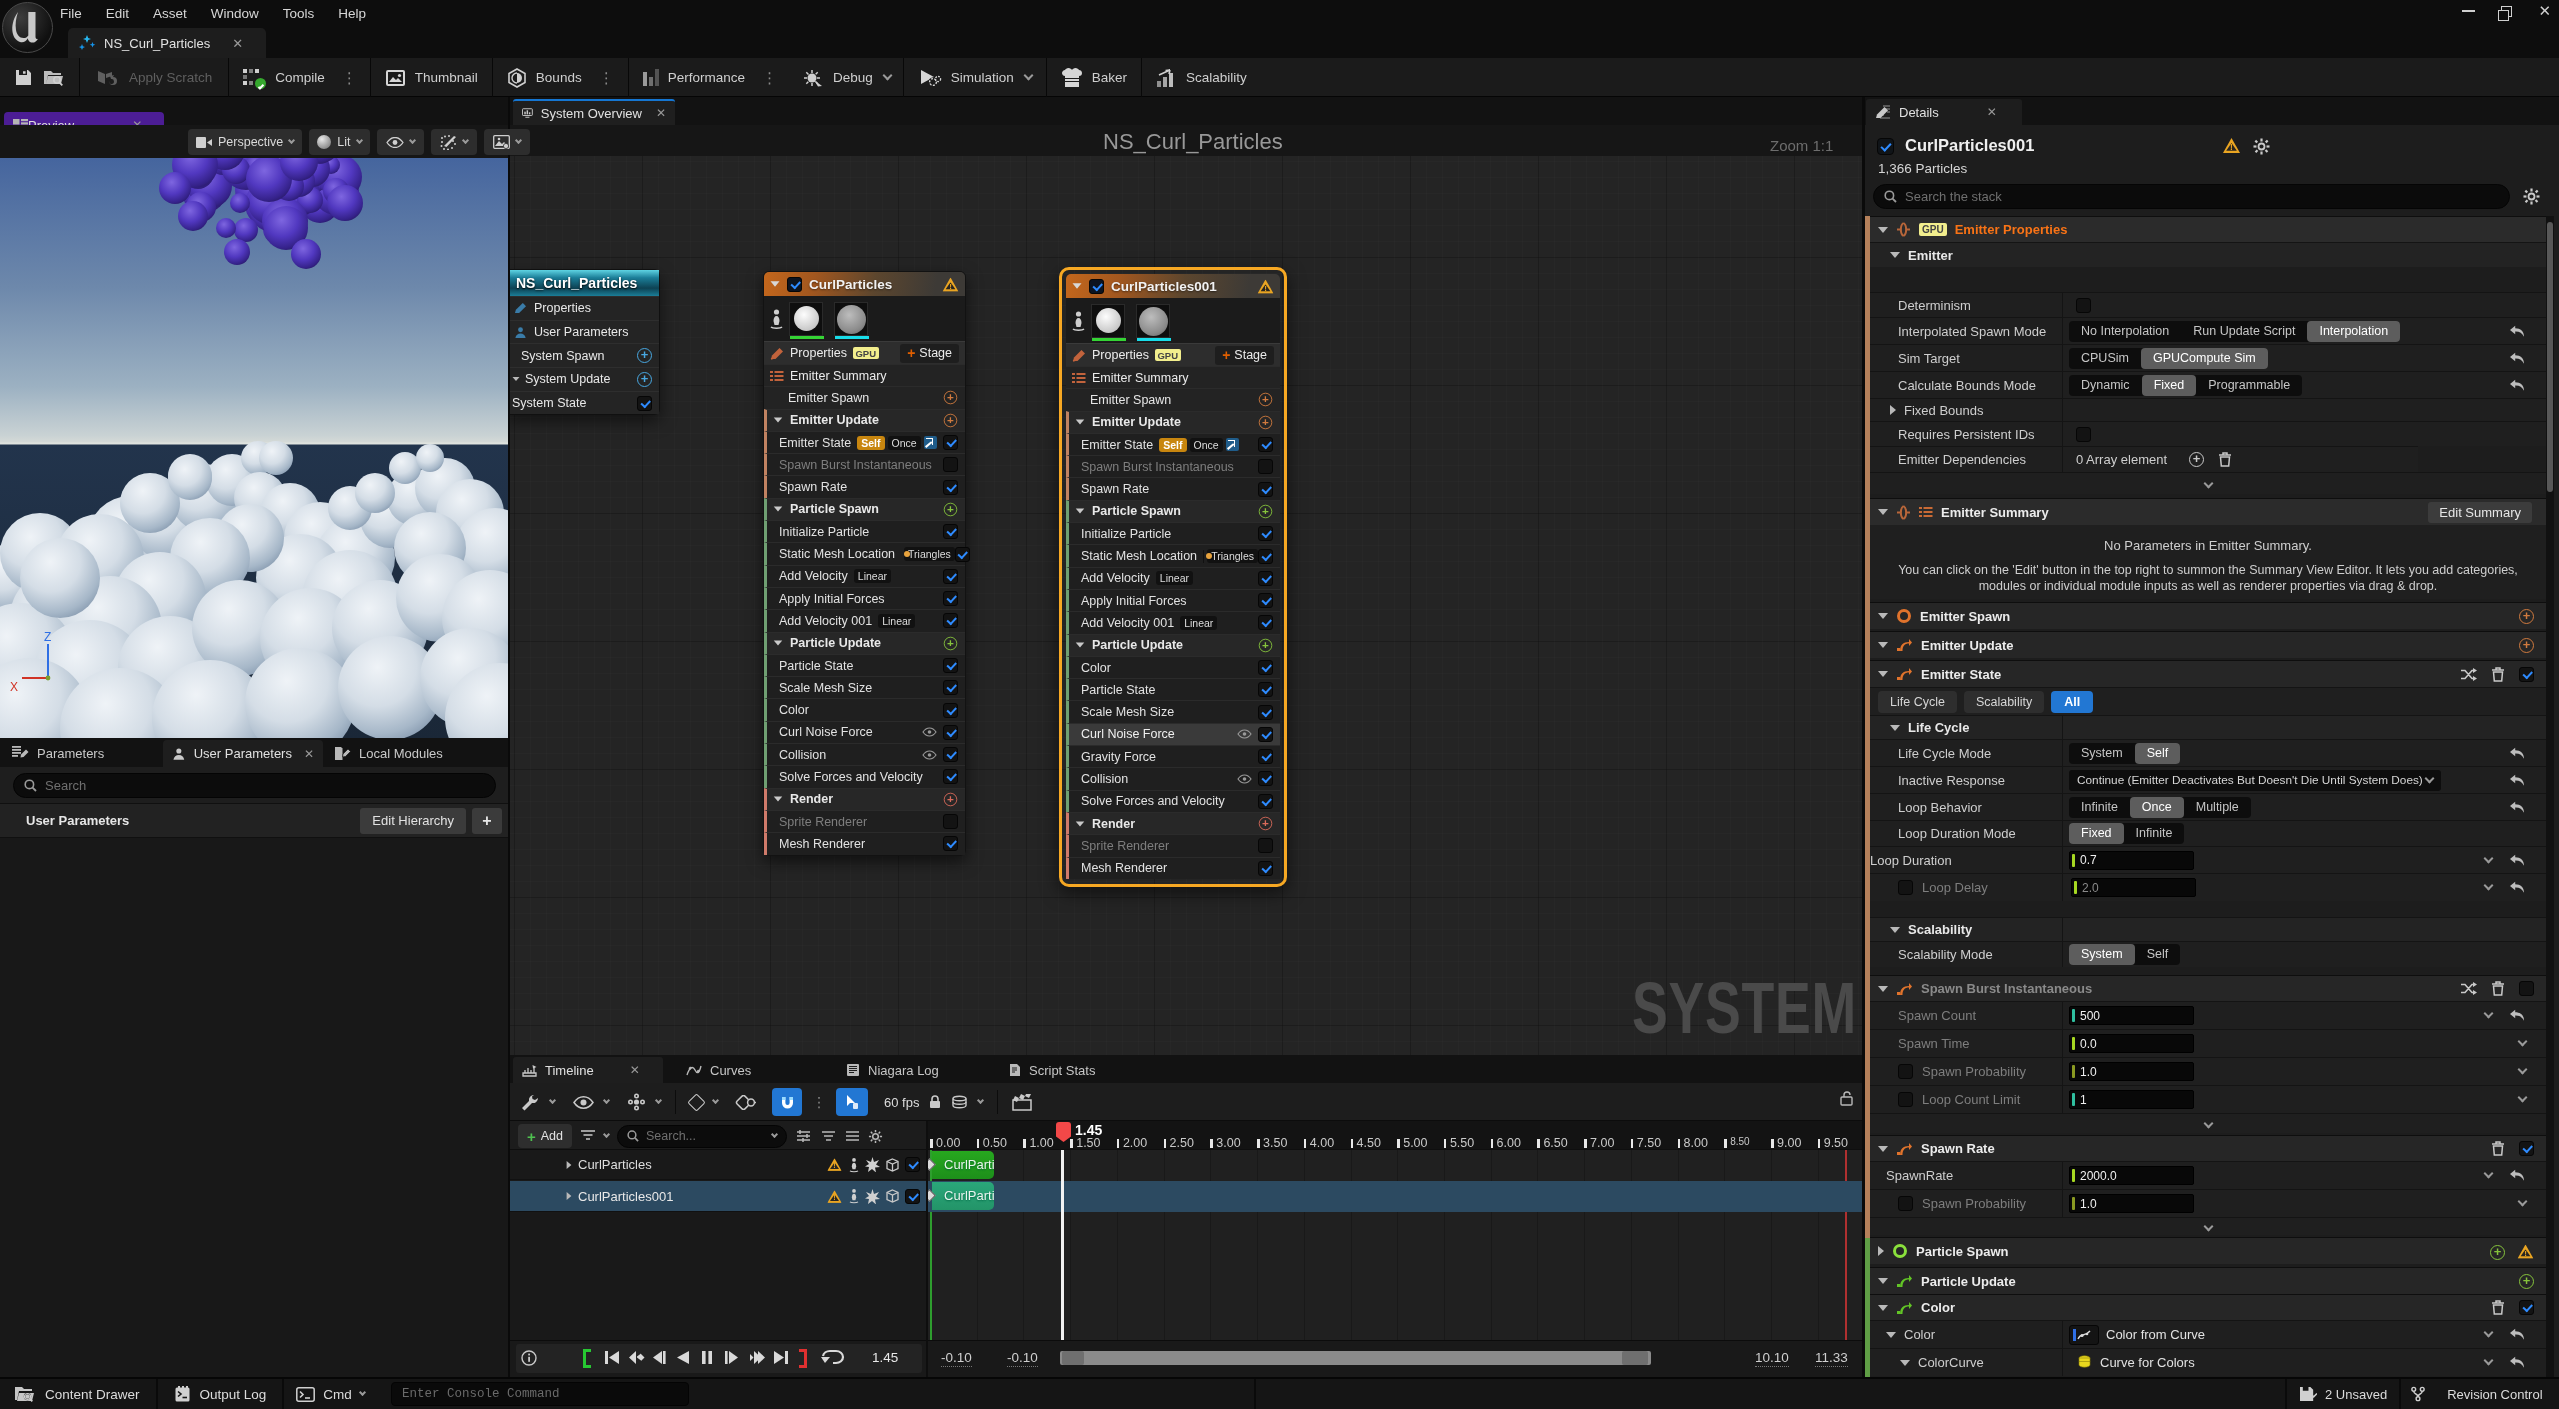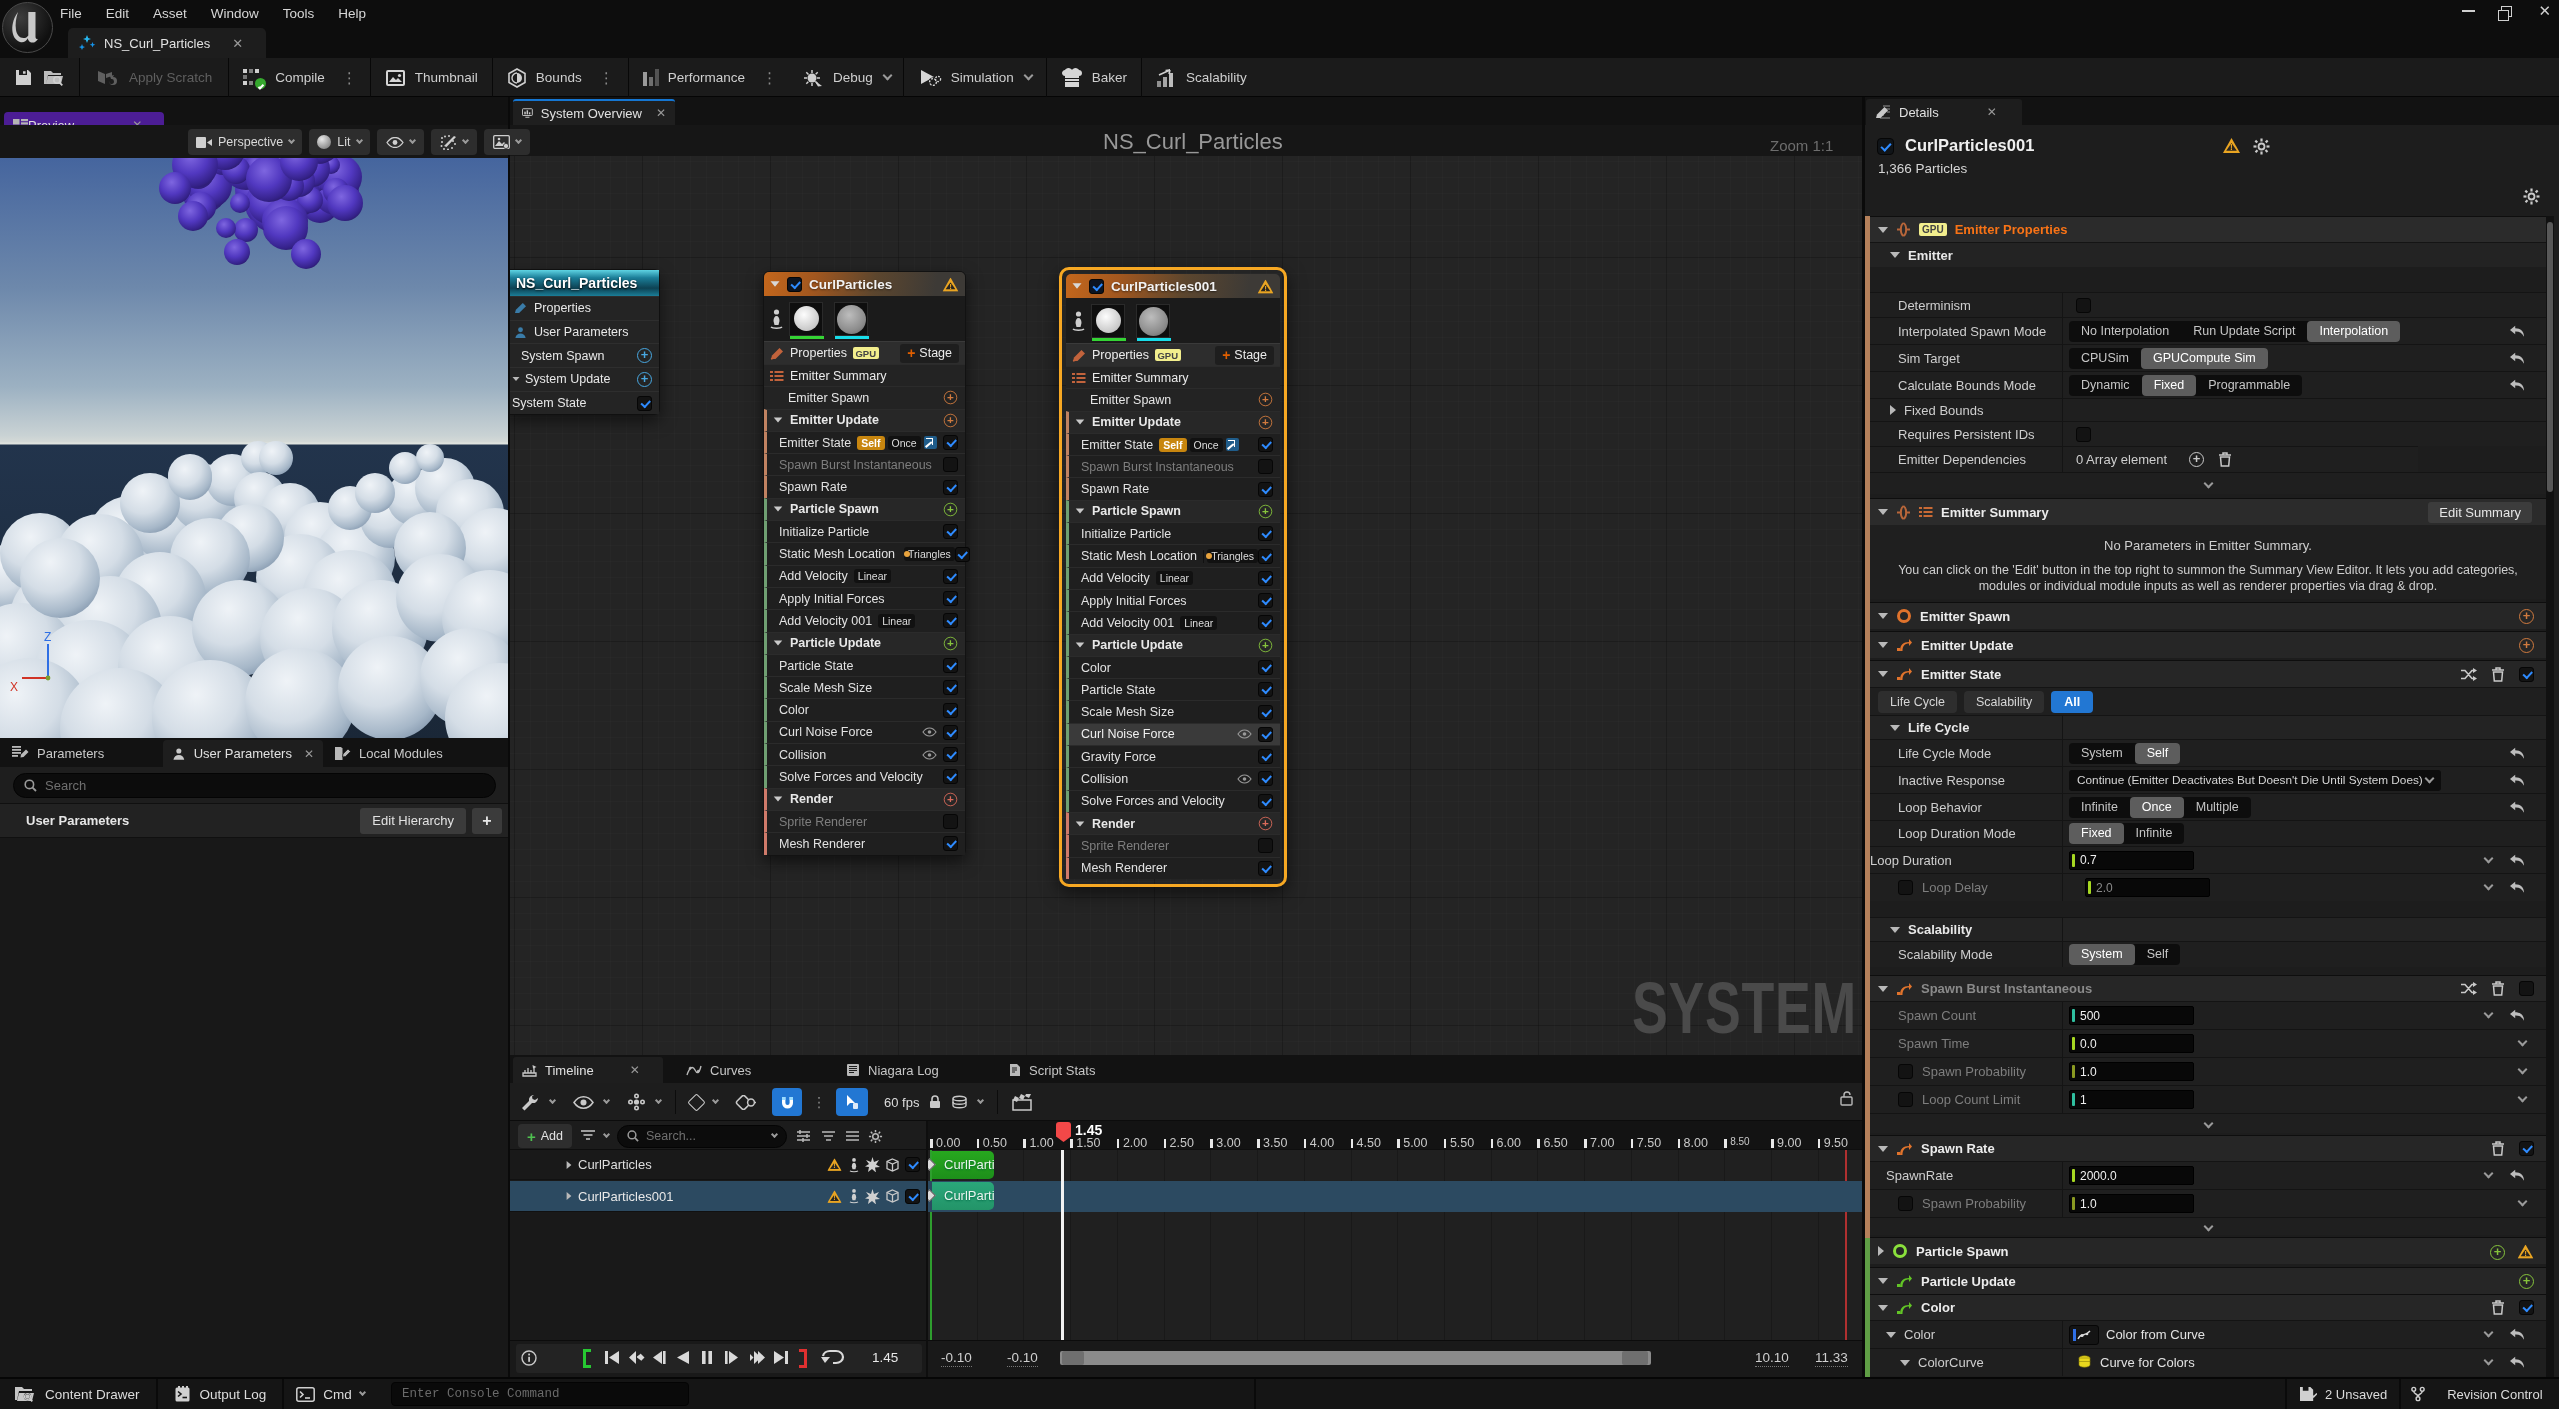--- a/index.html
+++ b/index.html
@@ -983,20 +983,27 @@
           <rect x="0.5" y="7.4" width="3" height="2.2"></rect>
           <rect x="13.5" y="7.4" width="3" height="2.2"></rect>
           <rect x="2.2" y="2.2" width="2.2" height="2.8" transform="rotate(-45 3.3 3.6)"></rect>
           <rect x="12.4" y="11.6" width="2.2" height="2.8" transform="rotate(-45 13.5 13)"></rect>
           <rect x="12.6" y="2" width="2.2" height="2.8" transform="rotate(45 13.7 3.4)"></rect>
           <rect x="2.4" y="11.8" width="2.2" height="2.8" transform="rotate(45 3.5 13.2)"></rect>
         </g>
       </svg>
     </div>
 <div class="abs" style="left:14px;top:36px;font-size:13.5px;color:#d6d6d6">1,366 Particles</div>
+<div class="abs r" style="left:9px;top:59px;width:637px;height:25px;background:#0b0b0b;border:1px solid #050505;border-radius:13px;padding:0 10px;gap:8px">
+<svg width="13" height="13" viewBox="0 0 13 13">
+        <circle cx="5.4" cy="5.4" r="4.2" fill="none" stroke="#9a9a9a" stroke-width="1.6"></circle>
+        <path d="M8.6 8.6l3.4 3.4" stroke="#9a9a9a" stroke-width="1.8"></path>
+      </svg>
+<span style="color:#6f6f6f;font-size:13px">Search the stack</span>
+    </div>
 <div class="abs" style="left:659px;top:63px">
       <svg width="17" height="17" viewBox="0 0 17 17">
         <g fill="#c9c9c9">
           <circle cx="8.5" cy="8.5" r="3" fill="none" stroke="#c9c9c9" stroke-width="1.8"></circle>
           <rect x="7.4" y="0.5" width="2.2" height="3"></rect>
           <rect x="7.4" y="13.5" width="2.2" height="3"></rect>
           <rect x="0.5" y="7.4" width="3" height="2.2"></rect>
           <rect x="13.5" y="7.4" width="3" height="2.2"></rect>
           <rect x="2.2" y="2.2" width="2.2" height="2.8" transform="rotate(-45 3.3 3.6)"></rect>
           <rect x="12.4" y="11.6" width="2.2" height="2.8" transform="rotate(-45 13.5 13)"></rect>
@@ -1245,21 +1252,21 @@
         <span class="r" style="width:34px;justify-content:center">
           <svg width="16" height="13" viewBox="0 0 16 13">
             <path d="M6.2 0.8L1 5l5.2 4.2V6.6c4.2-.2 7 1.6 8.8 5.2.2-5.4-3.4-8.6-8.8-8.6z" fill="#bdbdbd"></path>
           </svg>
         </span>
         <span style="width:12px"></span>
       </span>
     </div>
 <div class="abs r" style="left:6px;top:748px;width:676px;height:28px;background:#1f1f1f;border-top:1px solid #141414">
       <span class="r" style="width:193px;flex:none;padding-left:28px;font-size:13px;color:#7e7e7e;font-weight:400;border-right:1px solid #141414;align-self:stretch"><span class="cbs" style="margin-right:9px"></span>Loop Delay</span>
-      <span class="inp" style="width:125px;margin-left:22px">
+      <span class="inp" style="width:125px;margin-left:8px">
         <i style="background:#a6d822"></i>
         <span style="color:#8a8a8a">2.0</span>
       </span>
       <span style="margin-left:auto" class="r">
         <span class="r" style="width:24px;justify-content:center">
           <span class="chev"></span>
         </span>
         <span class="r" style="width:34px;justify-content:center">
           <svg width="16" height="13" viewBox="0 0 16 13">
             <path d="M6.2 0.8L1 5l5.2 4.2V6.6c4.2-.2 7 1.6 8.8 5.2.2-5.4-3.4-8.6-8.8-8.6z" fill="#bdbdbd"></path>

